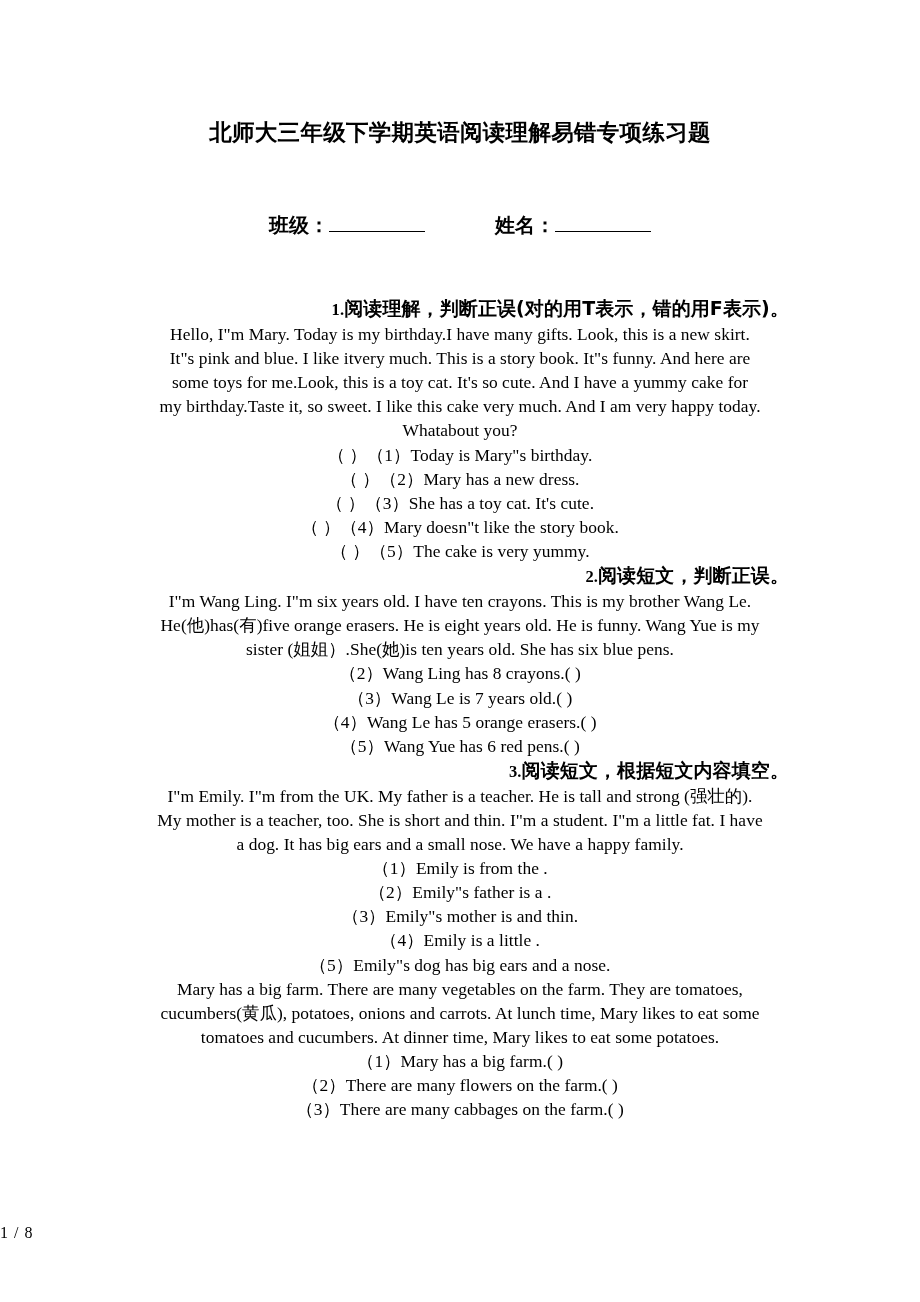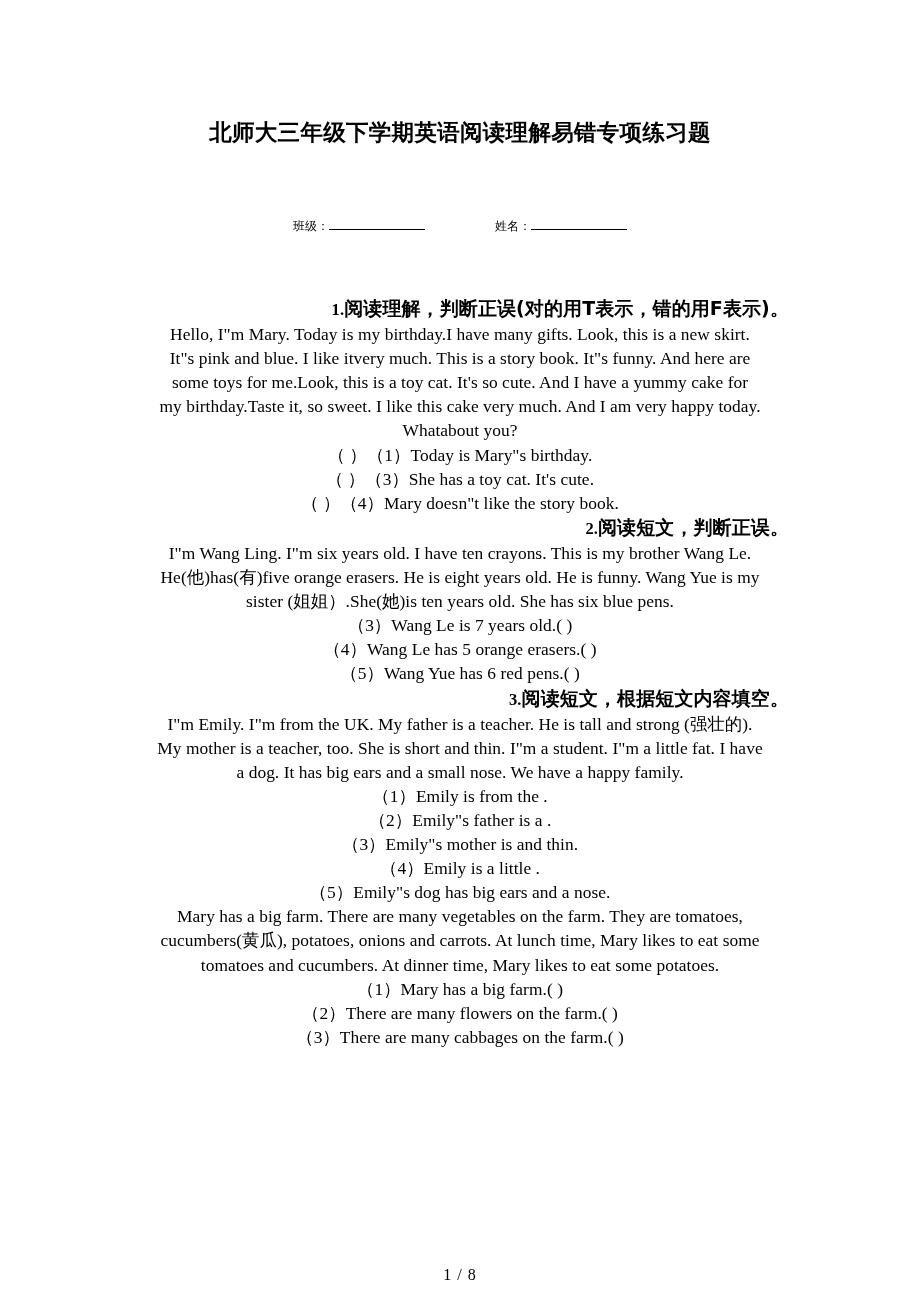--- a/index.html
+++ b/index.html
@@ -43,22 +43,22 @@
     left: 0;
     top: 212px;
     width: 920px;
     text-align: center;
     font-size: 17px;
     line-height: 26px;
     white-space: pre;
   }
   .id-line .fld {
     font-family: "DejaVu Sans", "Liberation Sans", sans-serif;
-    font-size: 12px;
-    font-weight: 400;
+    font-size: 20px;
+    font-weight: 700;
   }
   .id-line .rule {
     display: inline-block;
     border-bottom: 1.4px solid #000;
     height: 0.85em;
     vertical-align: baseline;
   }
   .rule-w1 { width: 96px; }
   .rule-w2 { width: 96px; }
   .gap-big { display: inline-block; width: 70px; }
@@ -95,23 +95,22 @@
   }
   .hanzi {
     font-family: "DejaVu Sans", "Liberation Sans", sans-serif;
     font-size: 19px;
   }
 
   
   .footer {
     position: absolute;
     left: 0;
-    top: 1264px;
+    top: 1222px;
     width: 920px;
-    text-align: center;
     font-size: 16px;
     line-height: 22px;
     letter-spacing: 1px;
     white-space: pre;
   }
 </style>
 </head>
 <body>
 
 <div class="page">
@@ -124,29 +123,32 @@
 
     <div class="sec-head"><span class="num">1.</span><span class="hanzi">阅读理解，判断正误(对的用T表示，错的用F表示)。</span></div>
 
     <div class="ln c">Hello, I"m Mary. Today is my birthday.I have many gifts. Look, this is a new skirt.</div>
     <div class="ln c">It"s pink and blue. I like itvery much. This is a story book. It"s funny. And here are</div>
     <div class="ln c">some toys for me.Look, this is a toy cat. It's so cute. And I have a yummy cake for</div>
     <div class="ln c">my birthday.Taste it, so sweet. I like this cake very much. And I am very happy today.</div>
     <div class="ln r">Whatabout you?</div>
 
     <div class="ln r">（ ）（1）Today is Mary"s birthday.</div>
+    <div class="ln r">（ ）（2）Mary has a new dress.</div>
     <div class="ln r">（ ）（3）She has a toy cat. It's cute.</div>
     <div class="ln r">（ ）（4）Mary doesn"t like the story book.</div>
+    <div class="ln r">（ ）（5）The cake is very yummy.</div>
 
     <div class="sec-head"><span class="num">2.</span><span class="hanzi">阅读短文，判断正误。</span></div>
 
     <div class="ln c">I"m Wang Ling. I"m six years old. I have ten crayons. This is my brother Wang Le.</div>
     <div class="ln c">He(他)has(有)five orange erasers. He is eight years old. He is funny. Wang Yue is my</div>
     <div class="ln r">sister (姐姐）.She(她)is ten years old. She has six blue pens.</div>
 
+    <div class="ln r">（2）Wang Ling has 8 crayons.( )</div>
     <div class="ln r">（3）Wang Le is 7 years old.( )</div>
     <div class="ln r">（4）Wang Le has 5 orange erasers.( )</div>
     <div class="ln r">（5）Wang Yue has 6 red pens.( )</div>
 
     <div class="sec-head"><span class="num">3.</span><span class="hanzi">阅读短文，根据短文内容填空。</span></div>
 
     <div class="ln c">I"m Emily. I"m from the UK. My father is a teacher. He is tall and strong (强壮的).</div>
     <div class="ln c">My mother is a teacher, too. She is short and thin. I"m a student. I"m a little fat. I have</div>
     <div class="ln r">a dog. It has big ears and a small nose. We have a happy family.</div>
 

